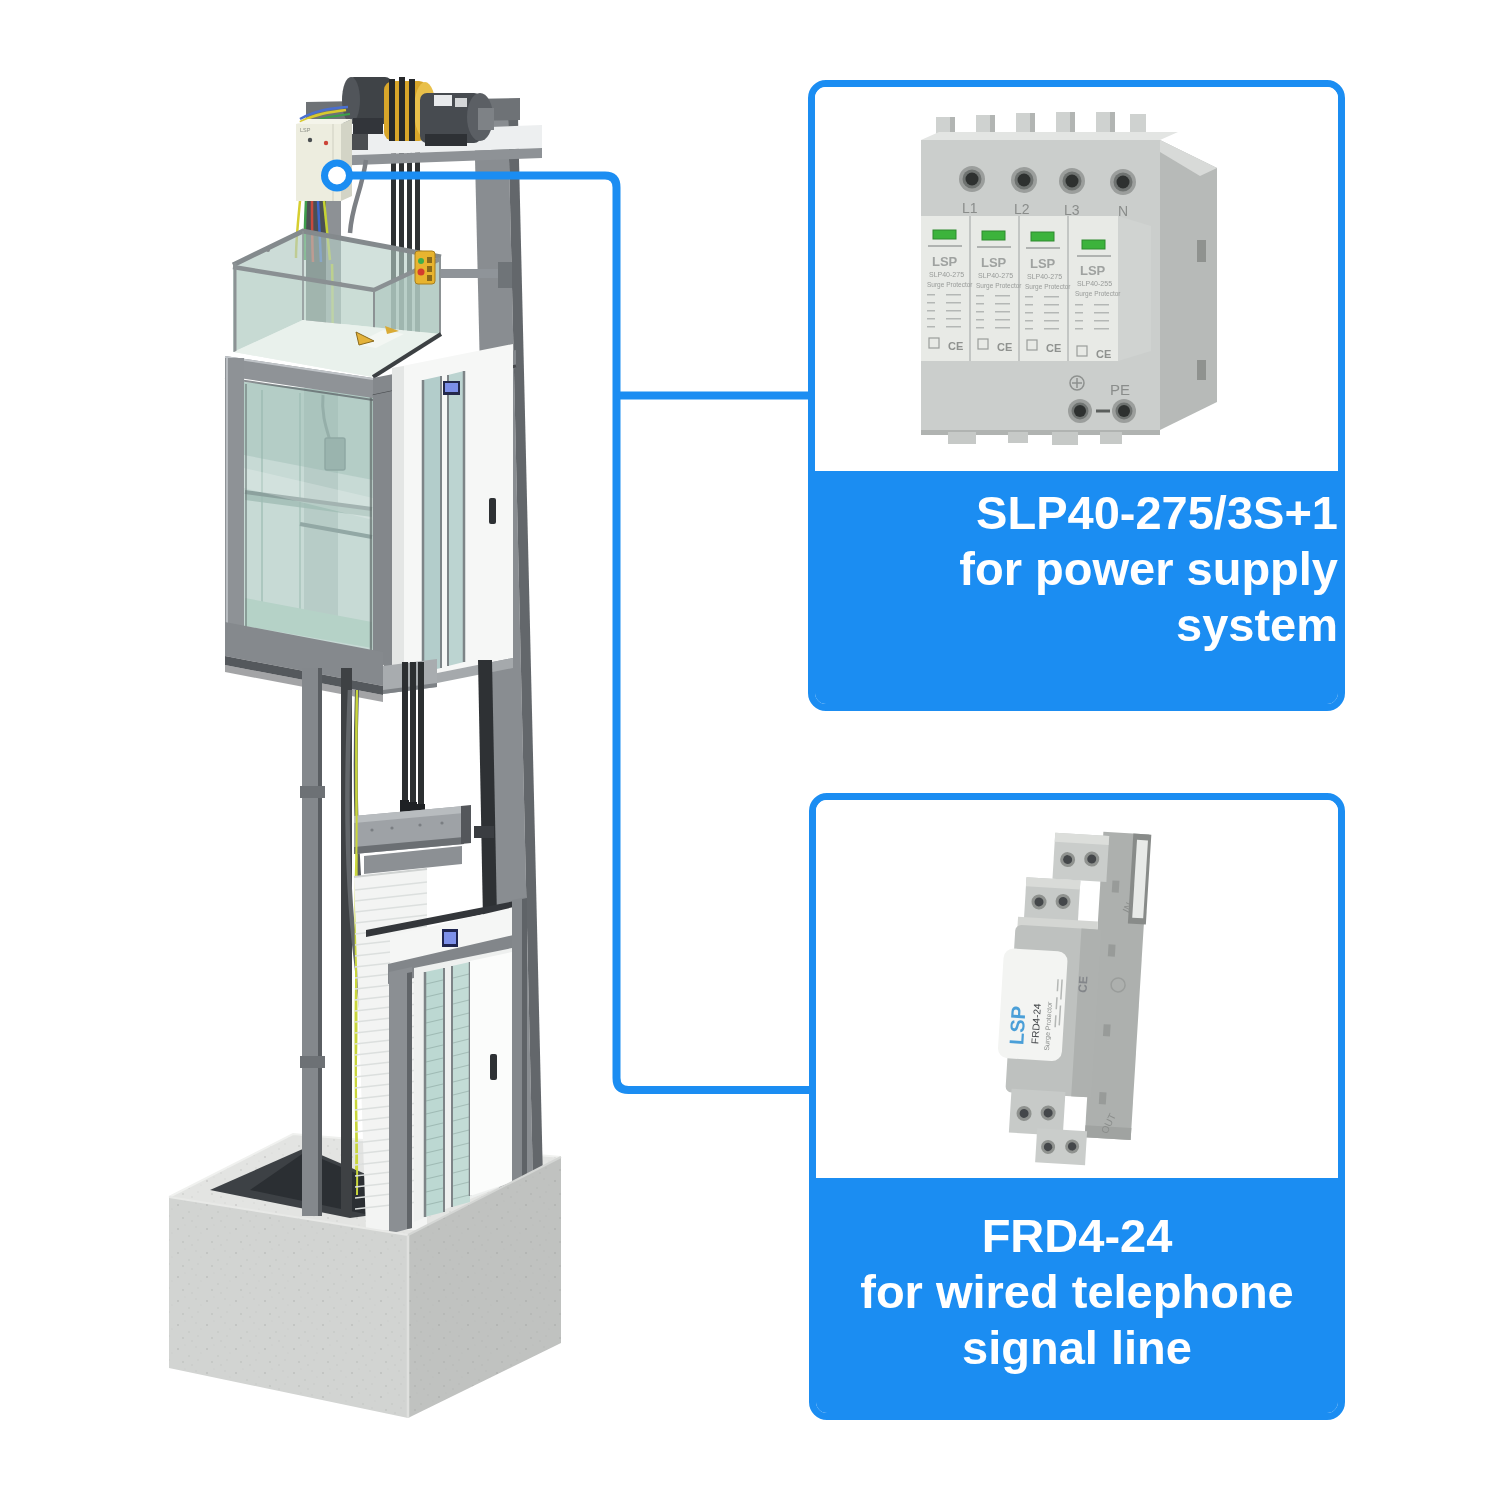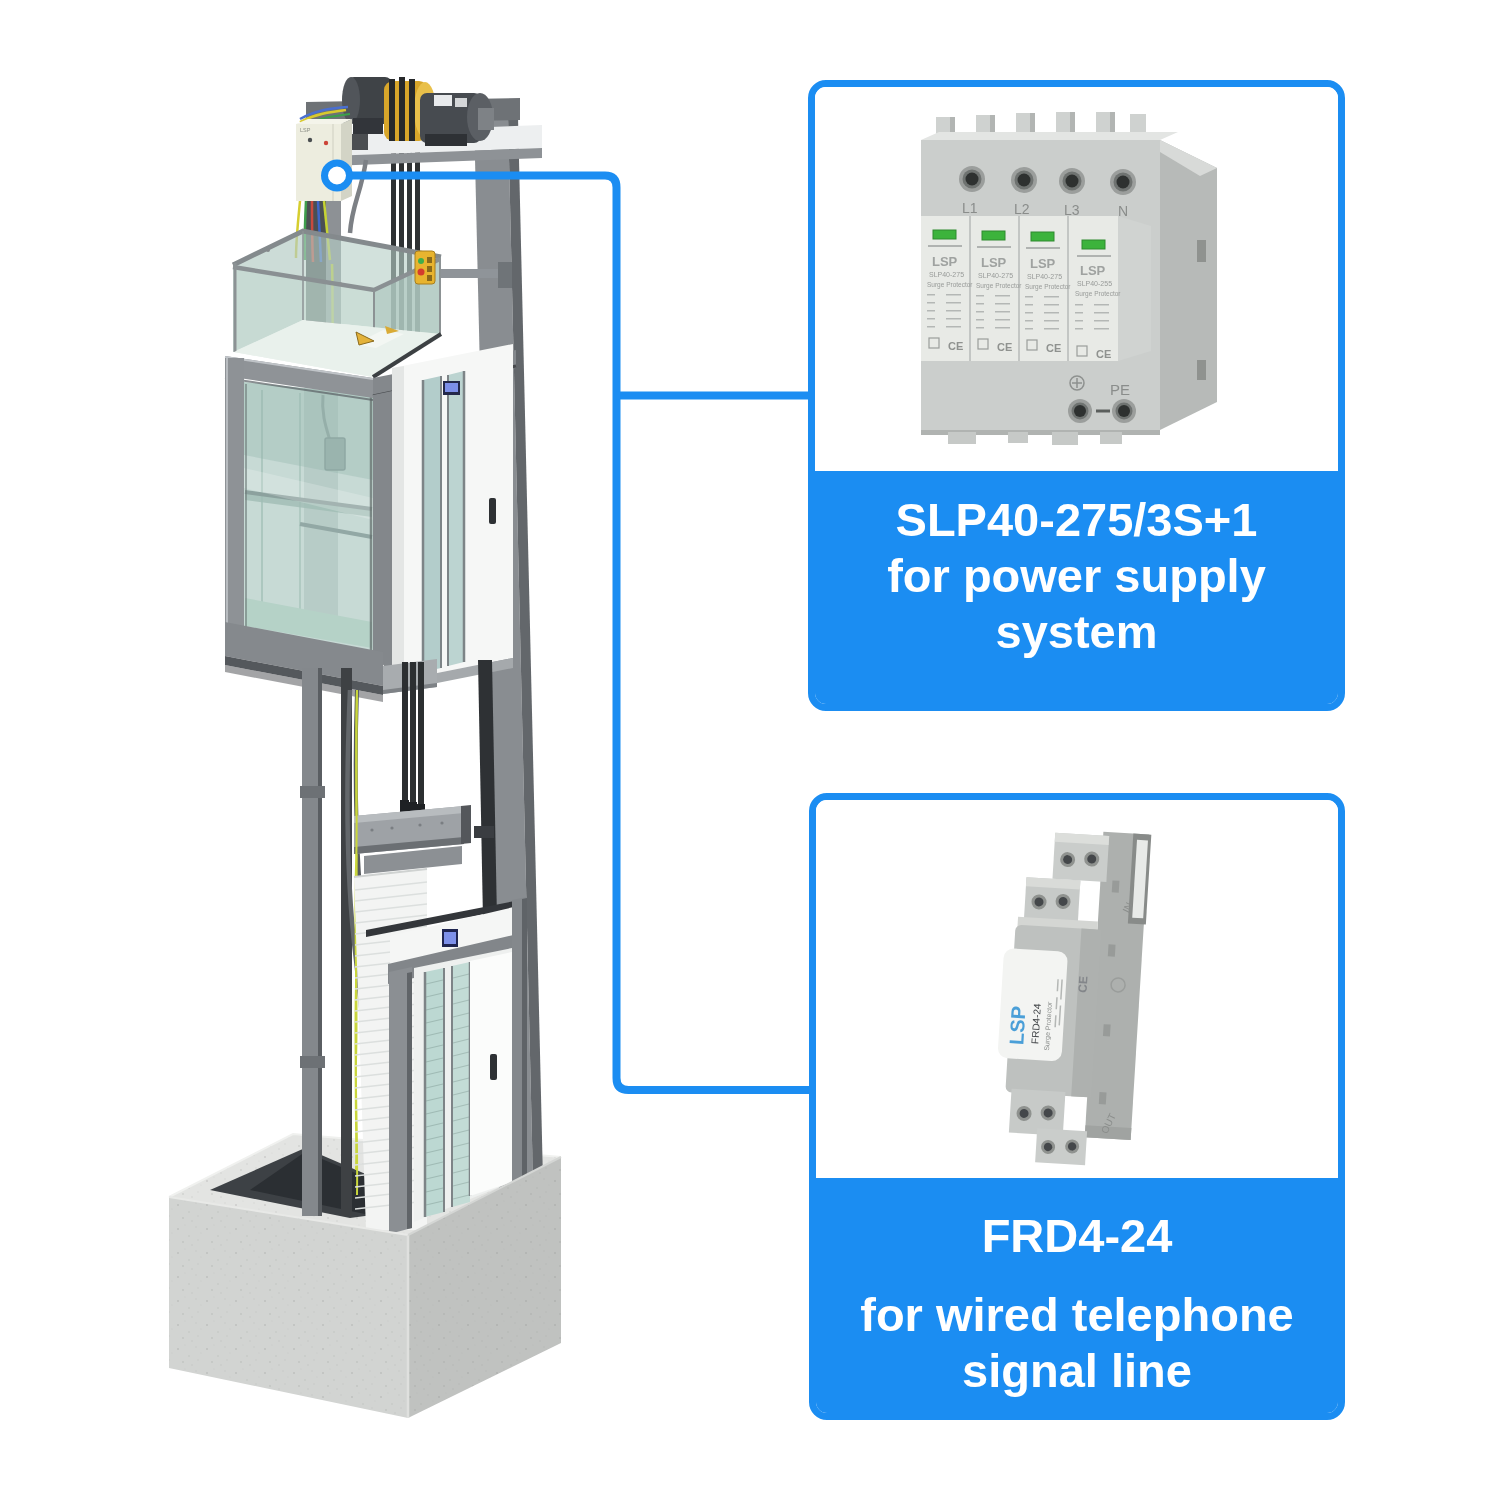--- a/index.html
+++ b/index.html
@@ -8,24 +8,24 @@
   .callout{position:absolute;border:7px solid #1b8df2;border-radius:18px;overflow:hidden;
            display:flex;flex-direction:column;background:#fff;}
   #box1{left:808px;top:80px;width:523px;height:617px;}
   #box2{left:809px;top:793px;width:522px;height:613px;}
   .white-area{background:#fff;}
   #box1 .white-area{height:384px;}
   #box2 .white-area{height:378px;}
   .blue-area{background:#1b8df2;flex:1;color:#fff;text-align:center;font-weight:bold;
              font-size:47px;line-height:56px;}
   .blue-area p{margin:0;}
-  #box1 .blue-area{padding-top:21px;}
+  #box1 .blue-area{padding-top:14px;text-align:right;}
   #box1 .blue-area p.t2{margin-top:0;}
   #box2 .blue-area{padding-top:30px;}
-  #box2 .blue-area p.t2{margin-top:23px;}
+  #box2 .blue-area p.t2{margin-top:0;}
   #scene{position:absolute;left:0;top:0;width:1500px;height:1500px;pointer-events:none;}
 </style>
 </head>
 <body>
 <div class="callout" id="box1">
   <div class="white-area"></div>
   <div class="blue-area">
     <p class="t1">SLP40-275/3S+1</p>
     <p class="t2">for power supply<br>system</p>
   </div>

